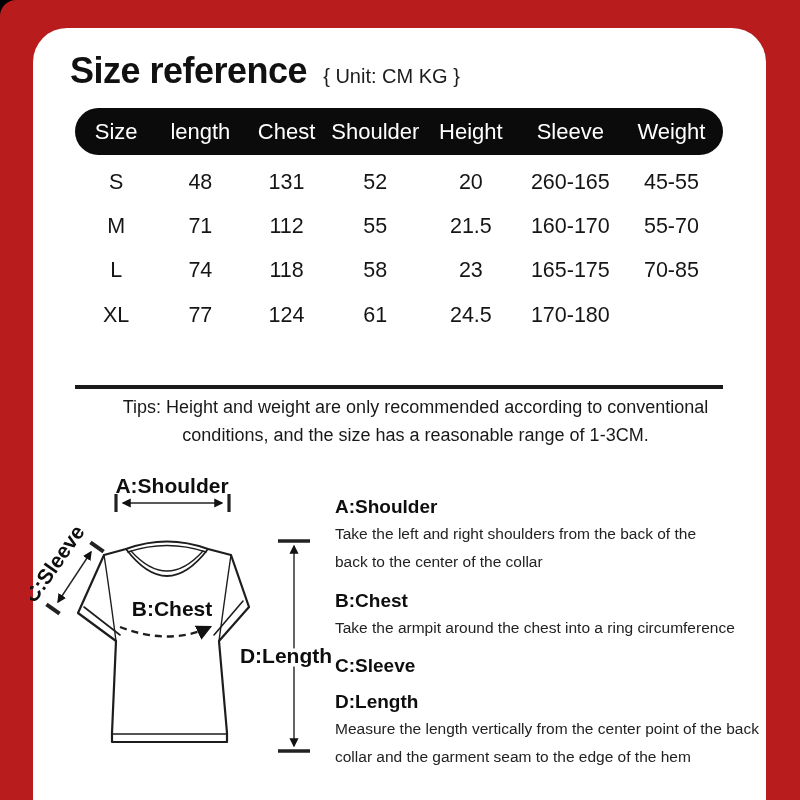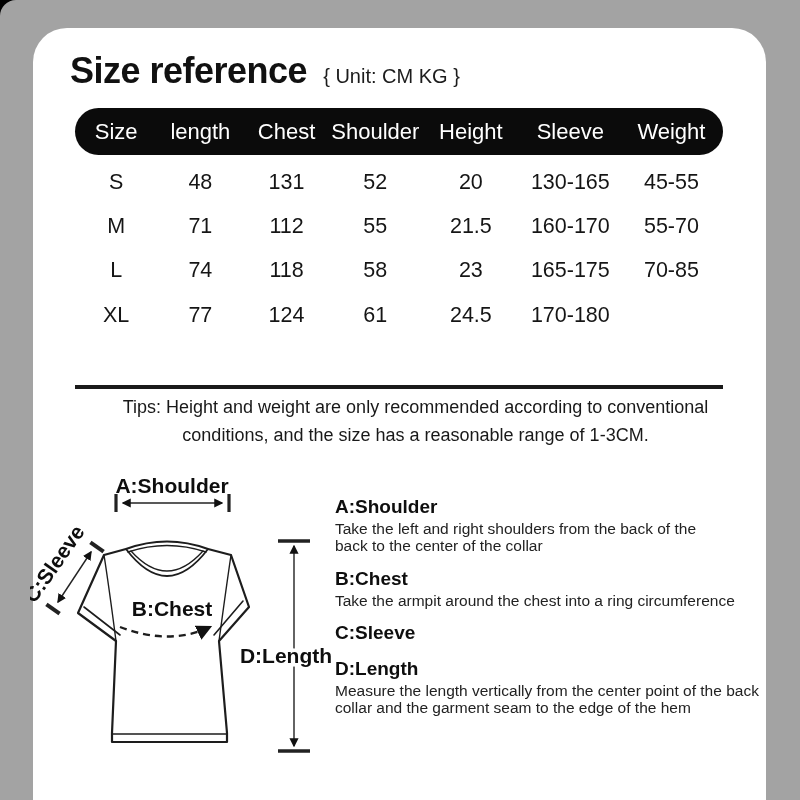--- a/index.html
+++ b/index.html
@@ -5,21 +5,21 @@
   * { margin: 0; padding: 0; box-sizing: border-box; }
   html, body { width: 800px; height: 800px; }
   body {
     background: #000;
     font-family: "Liberation Sans", sans-serif;
     position: relative;
     overflow: hidden;
   }
   .page-bg {
     position: absolute; inset: 0;
-    background: #a3a3a3;
+    background: #b91c1c;
     border-top-left-radius: 16px;
   }
   .card {
     position: absolute;
     left: 33px; top: 28px;
     width: 733px; height: 772px;
     background: #ffffff;
     border-radius: 34px 34px 0 0;
   }
   
@@ -76,21 +76,21 @@
     width: 310px; height: 320px;
   }
   .defs-col {
     position: absolute; left: 302px; top: 467px; width: 448px;
   }
   .def-item { margin-bottom: 13px; }
   .def-term {
     font-size: 19px; font-weight: bold; color: #0e0e0e; line-height: 24px;
   }
   .def-desc {
-    font-size: 15.5px; color: #222; line-height: 17px; margin-top: 1px;
+    font-size: 15.5px; color: #222; line-height: 28px; margin-top: 1px;
   }
   .def-a .def-desc { max-width: 390px; }
   .def-b .def-desc { max-width: 450px; }
   .def-c .def-desc { max-width: 450px; }
   .def-d .def-desc { max-width: 432px; }
   .def-b, .def-c { margin-bottom: 12px; }
   svg text {
     font-family: "Liberation Sans", sans-serif;
     font-weight: bold; font-size: 21px; fill: #0e0e0e;
   }
@@ -116,21 +116,21 @@
       <span class="h-cell">Weight</span>
     </div>
 
     <div class="size-table-rows">
       <div class="t-row">
         <span class="t-cell">S</span>
         <span class="t-cell">48</span>
         <span class="t-cell">131</span>
         <span class="t-cell">52</span>
         <span class="t-cell">20</span>
-        <span class="t-cell">130-165</span>
+        <span class="t-cell">260-165</span>
         <span class="t-cell">45-55</span>
       </div>
       <div class="t-row">
         <span class="t-cell">M</span>
         <span class="t-cell">71</span>
         <span class="t-cell">112</span>
         <span class="t-cell">55</span>
         <span class="t-cell">21.5</span>
         <span class="t-cell">160-170</span>
         <span class="t-cell">55-70</span>

